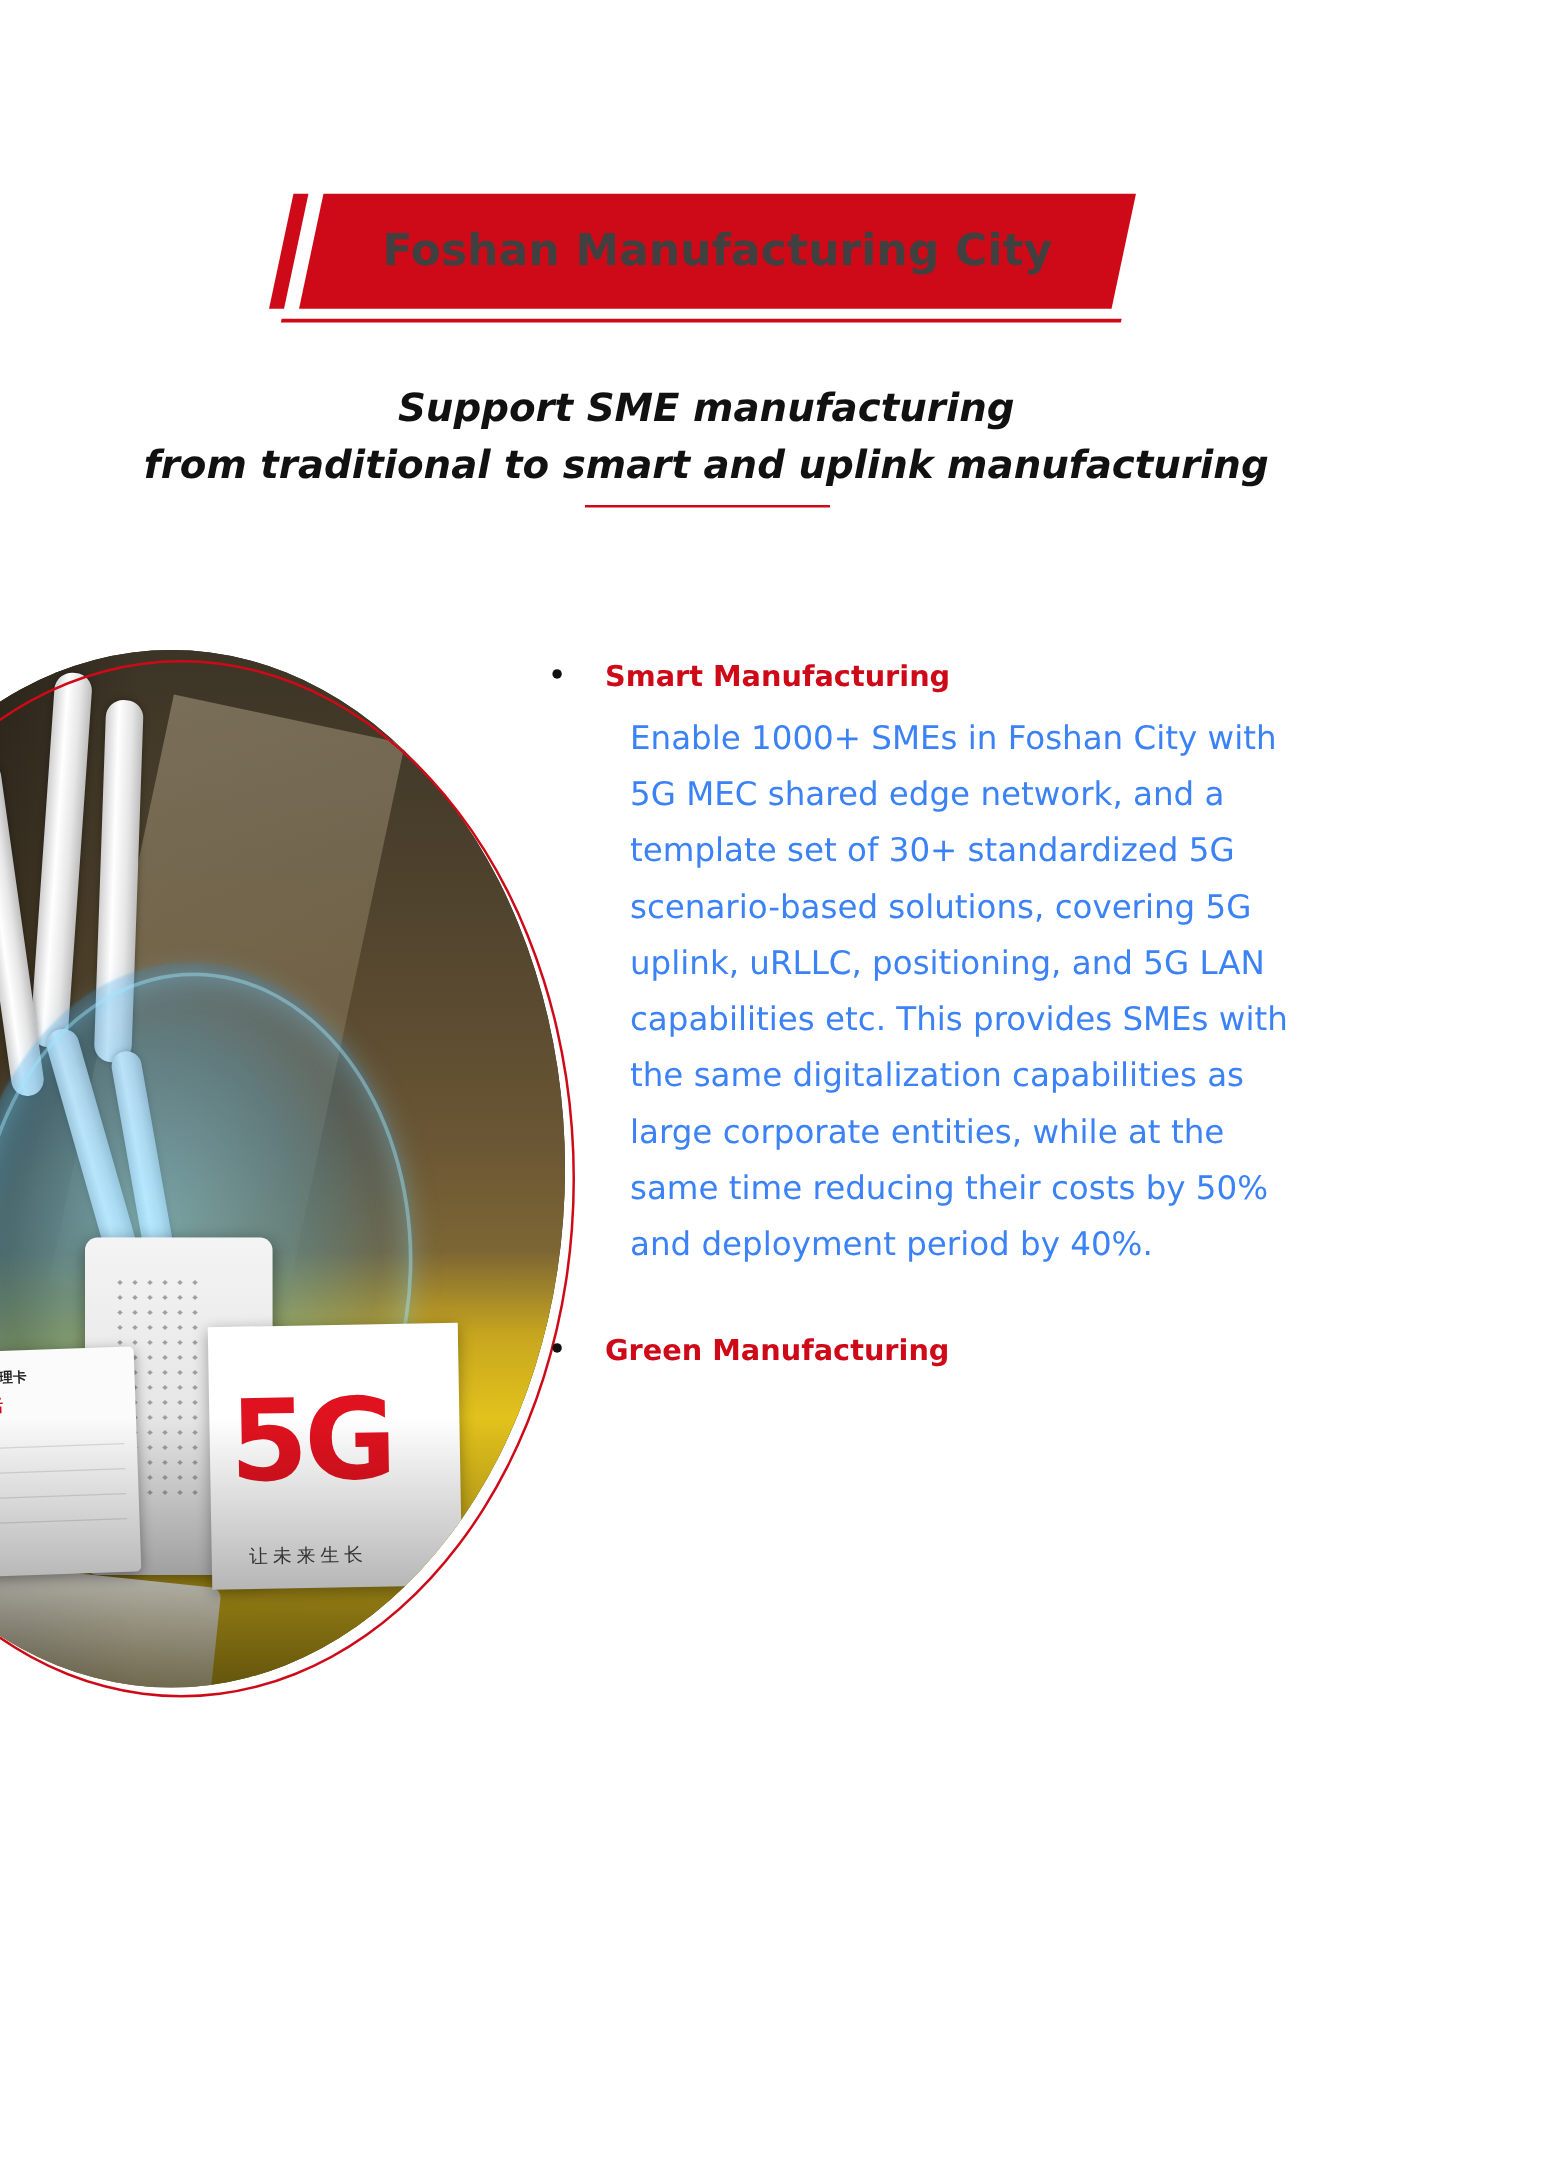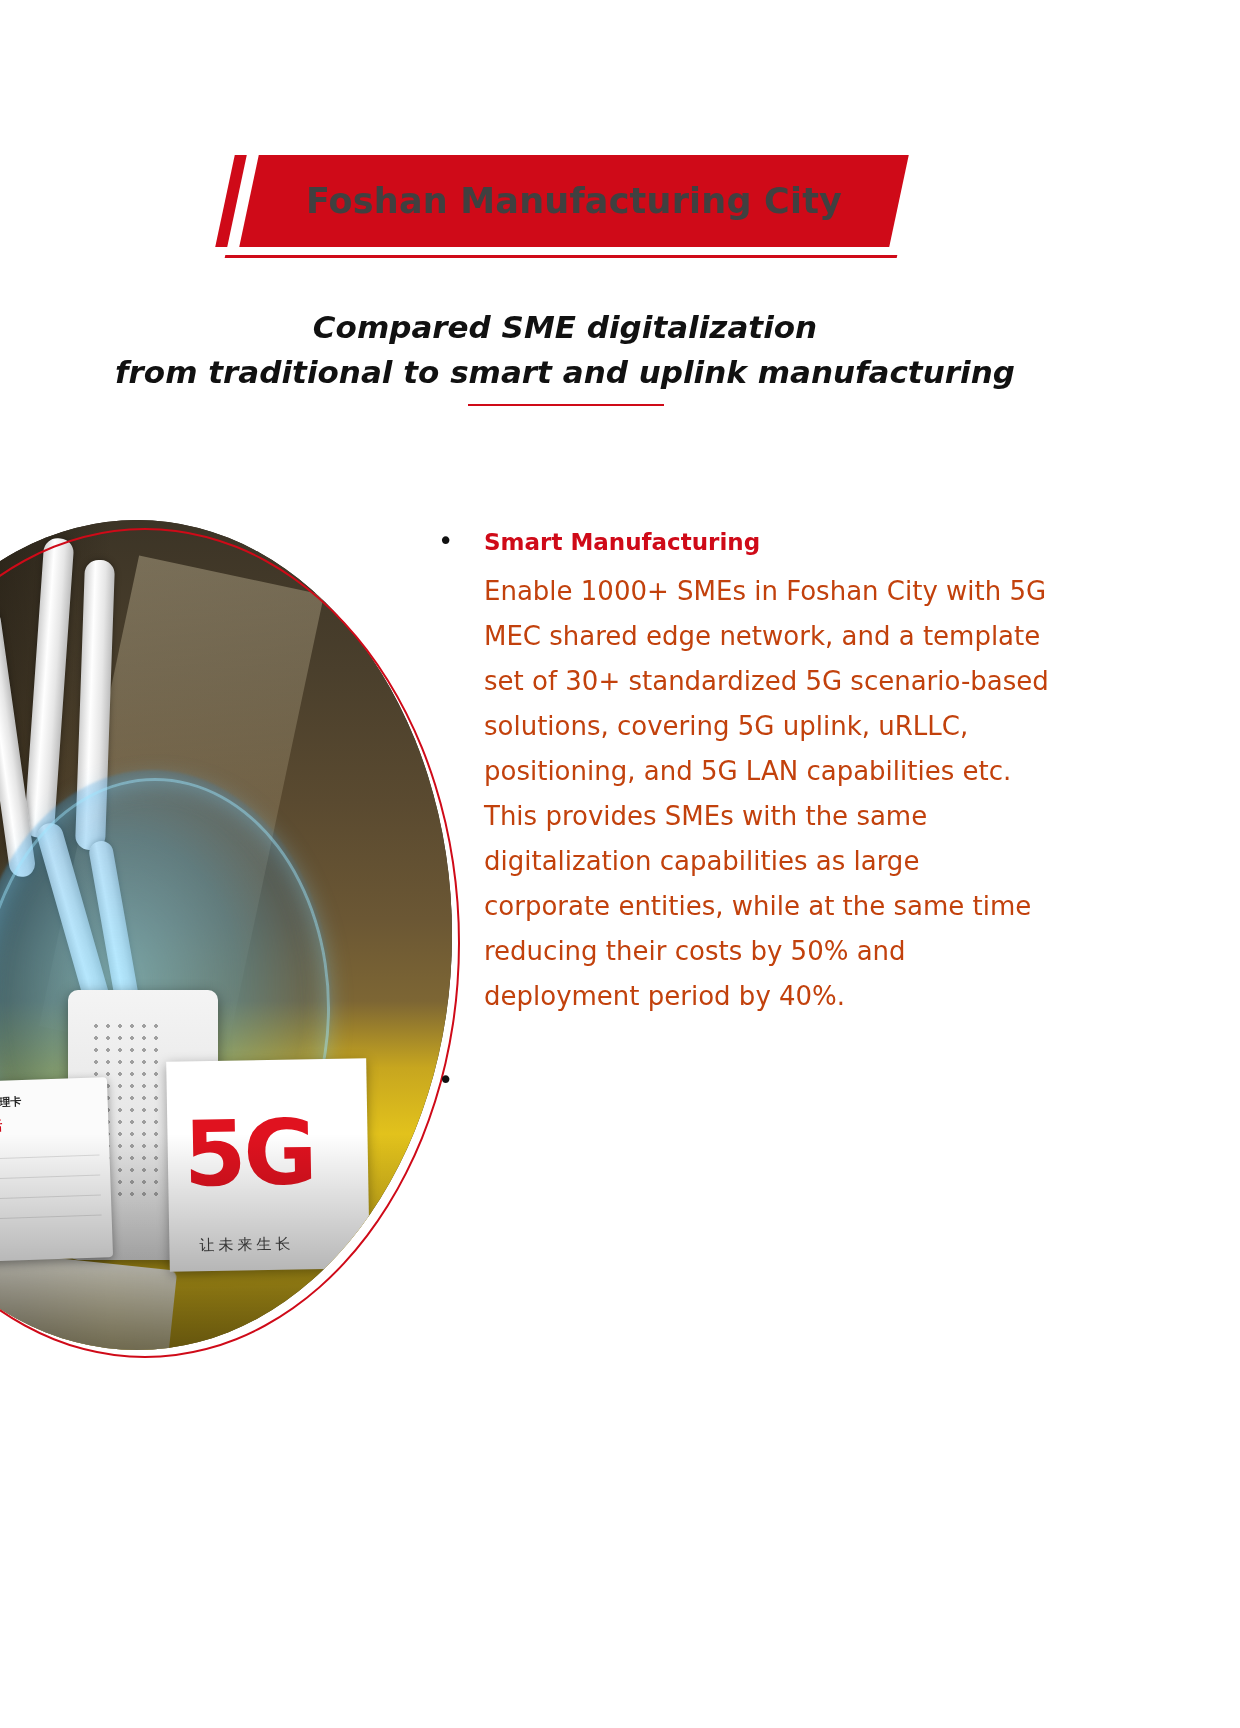--- a/index.html
+++ b/index.html
@@ -265,39 +265,39 @@
     line-height: 1;
     padding-left: 6px;
     box-sizing: border-box;
   }
   .sec-title {
     color: #cf0a18;
     font-size: 23px;
     font-weight: bold;
   }
   .sec-body {
-    margin-left: 52px;
+    margin-left: 72px;
     margin-top: 14px;
     font-size: 26px;
     line-height: 1.73;
-    color: #c2410c;
+    color: #3b82f6;
   }
 </style>
 </head>
 <body>
 
 <div class="banner-wrap">
   <div class="banner-bar"></div>
   <div class="banner-main"></div>
   <div class="banner-title">Foshan Manufacturing City</div>
   <div class="banner-underline"></div>
 </div>
 
 <div class="subtitle">
-  <div>Compared SME digitalization</div>
+  <div>Support SME manufacturing</div>
   <div>from traditional to smart and uplink manufacturing</div>
 </div>
 <div class="subtitle-rule"></div>
 
 <div class="photo">
   <div class="bg"></div>
   <div class="beam"></div>
   <div class="dark-left"></div>
 
   <div class="ant a1"></div>
@@ -339,16 +339,17 @@
     <div class="sec-head">
       <span class="bullet">•</span>
       <span class="sec-title">Smart Manufacturing</span>
     </div>
     <div class="sec-body">Enable 1000+ SMEs in Foshan City with 5G MEC shared edge network, and a template set of 30+ standardized 5G scenario-based solutions, covering 5G uplink, uRLLC, positioning, and 5G LAN capabilities etc. This provides SMEs with the same digitalization capabilities as large corporate entities, while at the same time reducing their costs by 50% and deployment period by 40%.</div>
   </div>
 
   <div class="section">
     <div class="sec-head">
       <span class="bullet">•</span>
+      <span class="sec-title">Green Manufacturing</span>
     </div>
   </div>
 
 </div>
 
 </body></html>

